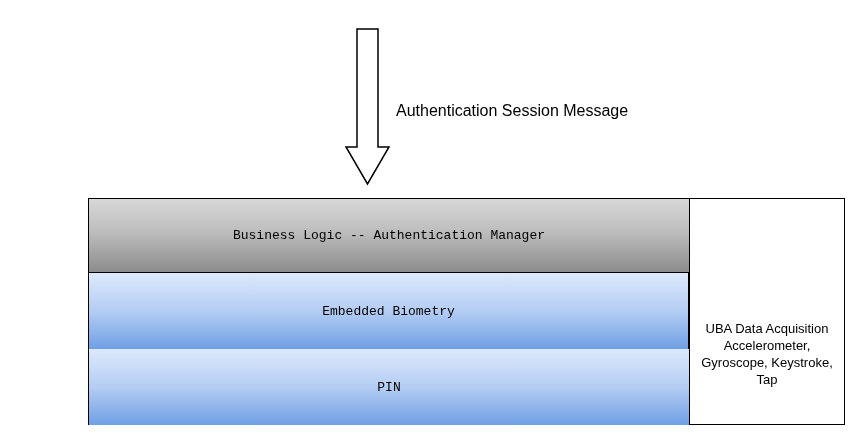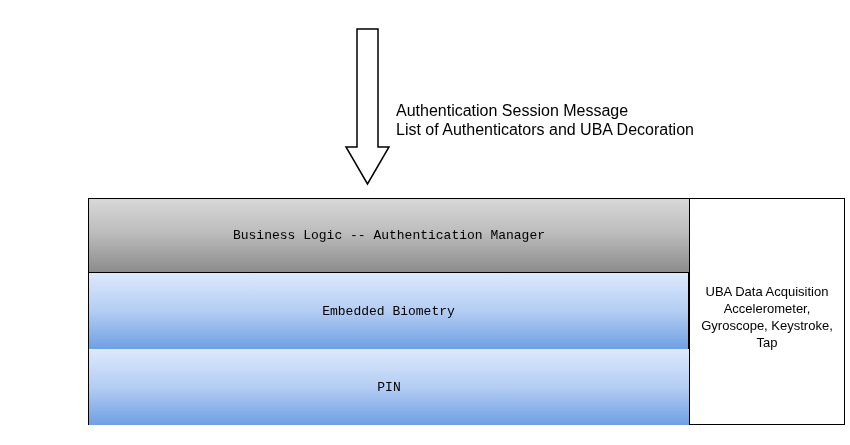--- a/index.html
+++ b/index.html
@@ -47,39 +47,38 @@
   }
   .auth-box:last-child { border-right: none; }
 
   
   .uba-box {
     position: absolute; left: 690px; top: 198px;
     width: 155px; height: 227px;
     border: 1px solid #000;
     border-left: none;
     background: #ffffff;
-    display: flex; align-items: flex-start; justify-content: center;
+    display: flex; align-items: center; justify-content: center;
     padding: 84px 8px 0 8px;
     font-size: 13px; line-height: 17px; color: #000; text-align: center;
   }
 </style>
 </head>
 <body>
 
 <div class="canvas">
 
   <div class="arrow-wrap">
     <svg width="46" height="158" viewBox="0 0 46 158" xmlns="http://www.w3.org/2000/svg">
       <path d="M13 1 H34 V119 H45 L23.5 156 L2 119 H13 Z" fill="#ffffff" stroke="#000000" stroke-width="1.5" stroke-linejoin="miter"></path>
     </svg>
   </div>
 
   <div class="arrow-note">
     <div>Authentication Session Message</div>
-    <div>List of Authenticators and UBA Decoration</div>
   </div>
 
   <div class="main-block">
     <div class="manager-band">
       <span>Business Logic -- Authentication Manager</span>
     </div>
     <div class="auth-row">
       <div class="auth-box">
         <span>Embedded Biometry</span>
       </div>

